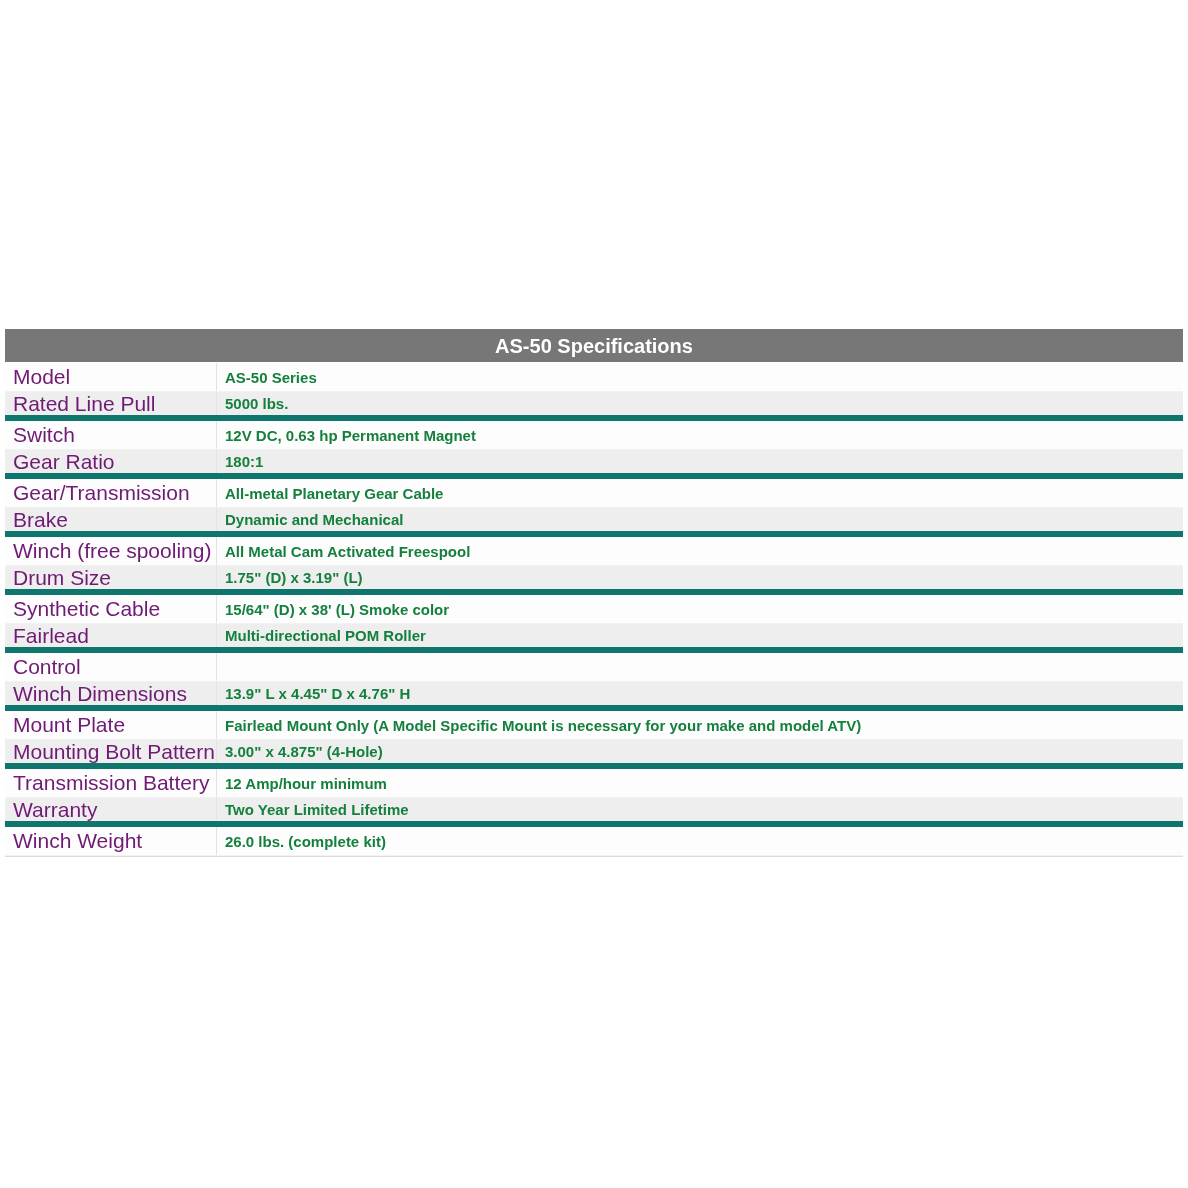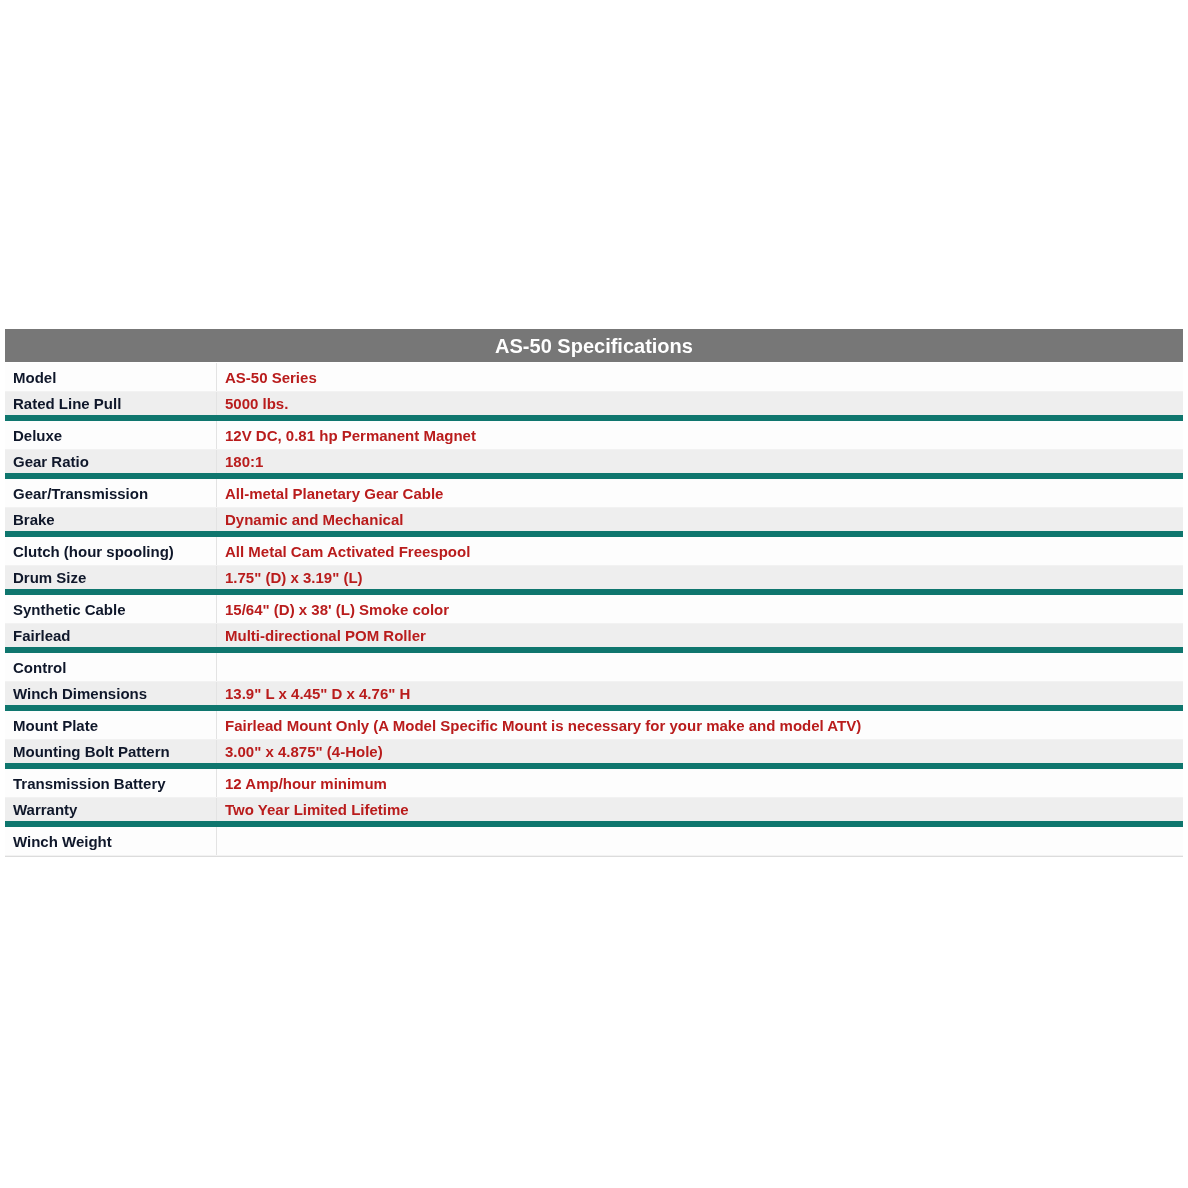--- a/index.html
+++ b/index.html
@@ -41,35 +41,35 @@
     border-bottom: 1px solid #f2f2f2;
   }
   .spec-row.alt {
     background: #eeeeee;
     border-bottom: 6px solid #0f766e;
   }
   .spec-label {
     flex: 0 0 212px;
     width: 212px;
     padding-left: 8px;
-    font-size: 15px;
-    font-weight: bold;
-    color: #0f172a;
+    font-size: 21px;
+    font-weight: normal;
+    color: #701a75;
     border-right: 1px solid #e3e3e3;
     align-self: stretch;
     display: flex;
     align-items: center;
     white-space: nowrap;
   }
   .spec-value {
     flex: 1;
     padding-left: 8px;
     font-size: 15px;
     font-weight: bold;
-    color: #b91c1c;
+    color: #15803d;
     white-space: nowrap;
   }
 </style>
 </head>
 <body>
 
 <div class="page">
   <div class="spec-table">
     <div class="spec-header">AS-50 Specifications</div>
     <div>
@@ -77,41 +77,41 @@
     <div class="spec-label">Model</div>
     <div class="spec-value">AS-50 Series</div>
   </div>
 
   <div class="spec-row alt">
     <div class="spec-label">Rated Line Pull</div>
     <div class="spec-value">5000 lbs.</div>
   </div>
 
   <div class="spec-row">
-    <div class="spec-label">Deluxe</div>
-    <div class="spec-value">12V DC, 0.81 hp Permanent Magnet</div>
+    <div class="spec-label">Switch</div>
+    <div class="spec-value">12V DC, 0.63 hp Permanent Magnet</div>
   </div>
 
   <div class="spec-row alt">
     <div class="spec-label">Gear Ratio</div>
     <div class="spec-value">180:1</div>
   </div>
 
   <div class="spec-row">
     <div class="spec-label">Gear/Transmission</div>
     <div class="spec-value">All-metal Planetary Gear Cable</div>
   </div>
 
   <div class="spec-row alt">
     <div class="spec-label">Brake</div>
     <div class="spec-value">Dynamic and Mechanical</div>
   </div>
 
   <div class="spec-row">
-    <div class="spec-label">Clutch (hour spooling)</div>
+    <div class="spec-label">Winch (free spooling)</div>
     <div class="spec-value">All Metal Cam Activated Freespool</div>
   </div>
 
   <div class="spec-row alt">
     <div class="spec-label">Drum Size</div>
     <div class="spec-value">1.75" (D) x 3.19" (L)</div>
   </div>
 
   <div class="spec-row">
     <div class="spec-label">Synthetic Cable</div>
@@ -147,16 +147,17 @@
     <div class="spec-value">12 Amp/hour minimum</div>
   </div>
 
   <div class="spec-row alt">
     <div class="spec-label">Warranty</div>
     <div class="spec-value">Two Year Limited Lifetime</div>
   </div>
 
   <div class="spec-row">
     <div class="spec-label">Winch Weight</div>
+    <div class="spec-value">26.0 lbs. (complete kit)</div>
   </div>
 </div>
   </div>
 </div>
 
 </body></html>

